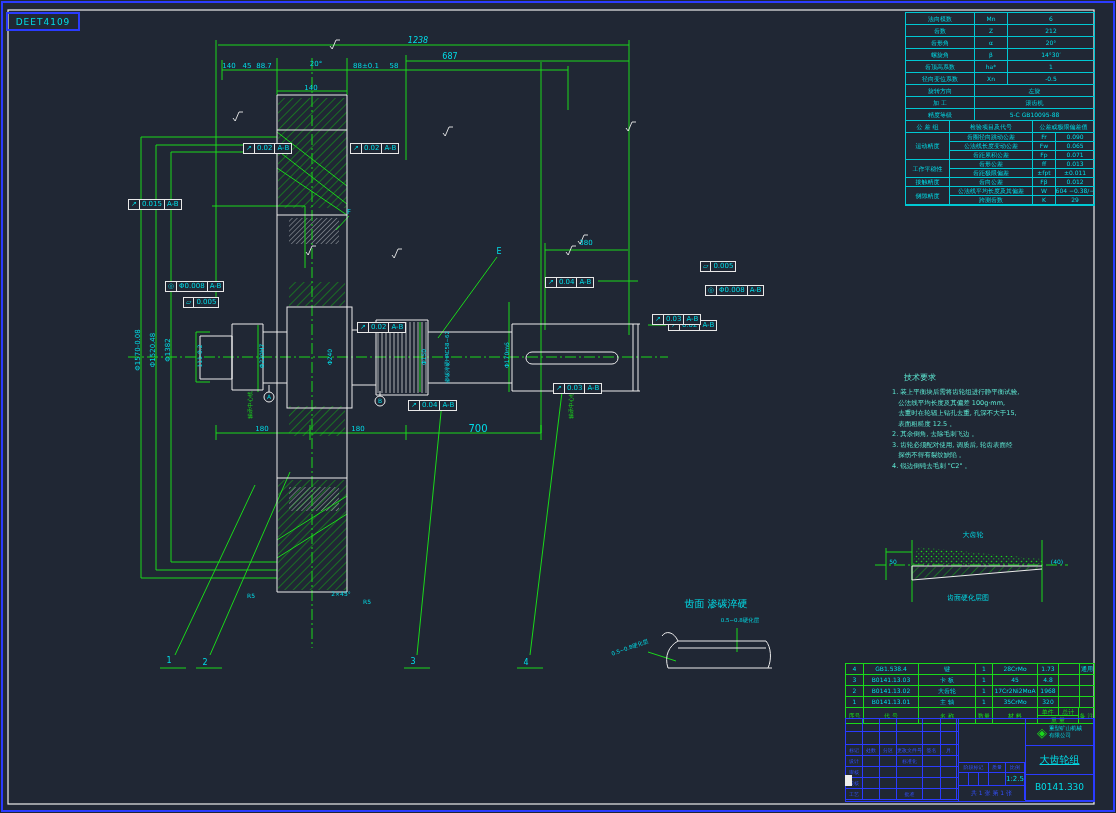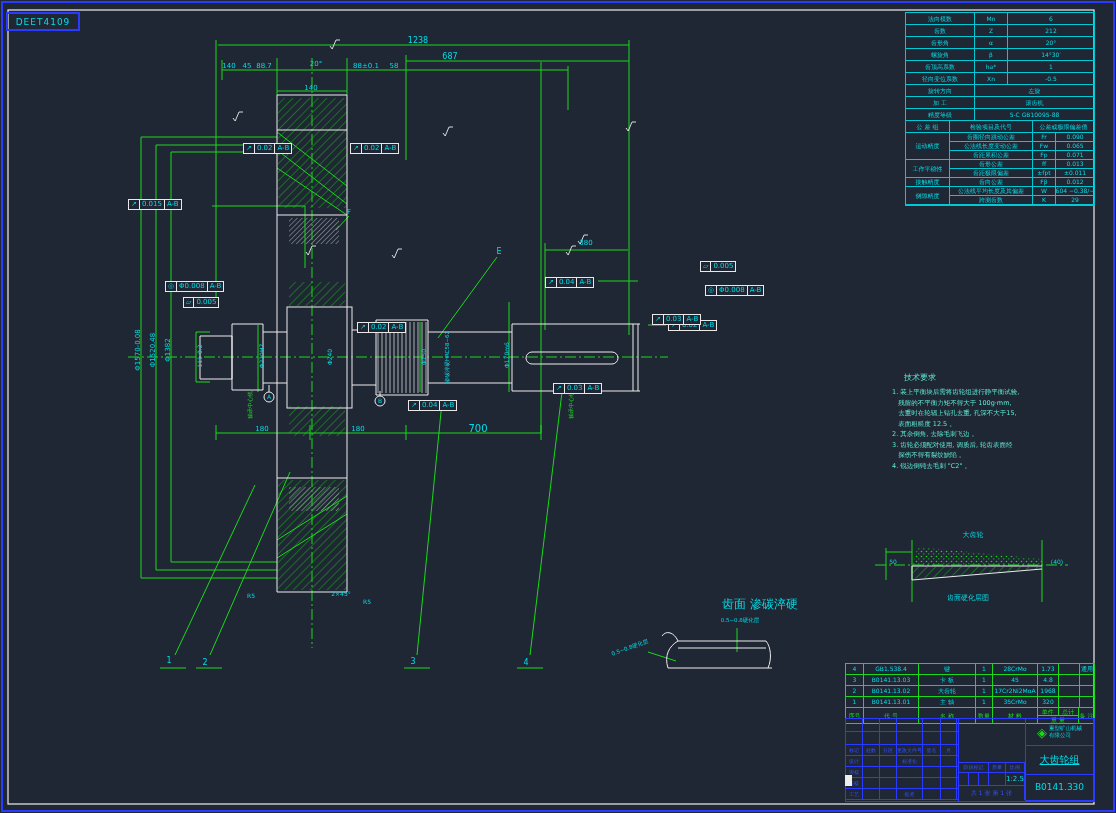--- a/index.html
+++ b/index.html
@@ -243,32 +243,32 @@
             <div class="gt-c" style="width: 0px; flex: 1 1 0%;">29</div>
           </div>
         </div>
       </div>
     </div>
 
   <div id="notes">
     <div class="nt">技术要求</div>
     <div id="notes-lines">
         <div class="nl">1. 装上平衡块后需将齿轮组进行静平衡试验,</div>
-        <div class="nl">   残留的不平衡力矩不得大于 100g·mm,</div>
+        <div class="nl">   公法线平均长度及其偏差 100g·mm,</div>
         <div class="nl">   去重时在轮辐上钻孔去重, 孔深不大于15,</div>
         <div class="nl">   表面粗糙度 12.5 。</div>
         <div class="nl">2. 其余倒角, 去除毛刺飞边 。</div>
         <div class="nl">3. 齿轮必须配对使用, 调质后, 轮齿表面经</div>
         <div class="nl">   探伤不得有裂纹缺陷 。</div>
         <div class="nl">4. 锐边倒钝去毛刺 "C2" 。</div>
       </div>
   </div>
 
   <div id="annot-layer">
-      <span class="ann" style="left: 418px; top: 41px; font-size: 8px;">1238</span>
+      <span class="ann" style="left: 418px; top: 41px; font-size: 8px; font-style: italic;">1238</span>
       <span class="ann" style="left: 450px; top: 57px; font-size: 8px;">687</span>
       <span class="ann" style="left: 229px; top: 66px; font-size: 7px;">140</span>
       <span class="ann" style="left: 247px; top: 66px; font-size: 7px;">45</span>
       <span class="ann" style="left: 264px; top: 66px; font-size: 7px;">88.7</span>
       <span class="ann" style="left: 316px; top: 64px; font-size: 7px;">20°</span>
       <span class="ann" style="left: 366px; top: 66px; font-size: 7px;">88±0.1</span>
       <span class="ann" style="left: 394px; top: 66px; font-size: 7px;">58</span>
       <span class="ann" style="left: 311px; top: 88px; font-size: 7px;">140</span>
       <span class="ann" style="left: 586px; top: 243px; font-size: 7px;">380</span>
       <span class="ann" style="left: 478px; top: 429px; font-size: 10px;">700</span>
@@ -289,21 +289,21 @@
       <span class="ann" style="left: 205px; top: 663px; font-size: 8px;">2</span>
       <span class="ann" style="left: 413px; top: 662px; font-size: 8px;">3</span>
       <span class="ann" style="left: 526px; top: 663px; font-size: 8px;">4</span>
       <span class="ann g" style="left: 251px; top: 405px; font-size: 5.5px; transform: translate(-50%, -50%) rotate(-90deg);">轴承中心线</span>
       <span class="ann g" style="left: 572px; top: 405px; font-size: 5.5px; transform: translate(-50%, -50%) rotate(-90deg);">轴承中心线</span>
       <span class="ann" style="left: 251px; top: 596px; font-size: 6px;">R5</span>
       <span class="ann" style="left: 341px; top: 594px; font-size: 6px;">2×45°</span>
       <span class="ann" style="left: 367px; top: 602px; font-size: 6px;">R5</span>
       <span class="ann" style="left: 269px; top: 397px; font-size: 6px;">A</span>
       <span class="ann" style="left: 380px; top: 401px; font-size: 6px;">B</span>
-      <span class="ann" style="left: 716px; top: 604px; font-size: 12px; margin-left: 44px;">齿面 渗碳淬硬</span>
+      <span class="ann" style="left: 716px; top: 604px; font-size: 10px;">齿面 渗碳淬硬</span>
       <span class="ann" style="left: 740px; top: 621px; font-size: 5.5px;">0.5~0.8硬化层</span>
       <span class="ann" style="left: 630px; top: 648px; font-size: 5.5px; transform: translate(-50%, -50%) rotate(-20deg);">0.5~0.8硬化层</span>
       <span class="ann" style="left: 973px; top: 535px; font-size: 7px;">大齿轮</span>
       <span class="ann" style="left: 968px; top: 598px; font-size: 7px;">齿面硬化层图</span>
       <span class="ann" style="left: 893px; top: 562px; font-size: 6px;">50</span>
       <span class="ann" style="left: 1057px; top: 562px; font-size: 6px;">(40)</span>
     </div>
   <div id="gdt-layer">
       <div class="gdt" style="left: 128px; top: 199px;">
         <span>↗</span>

